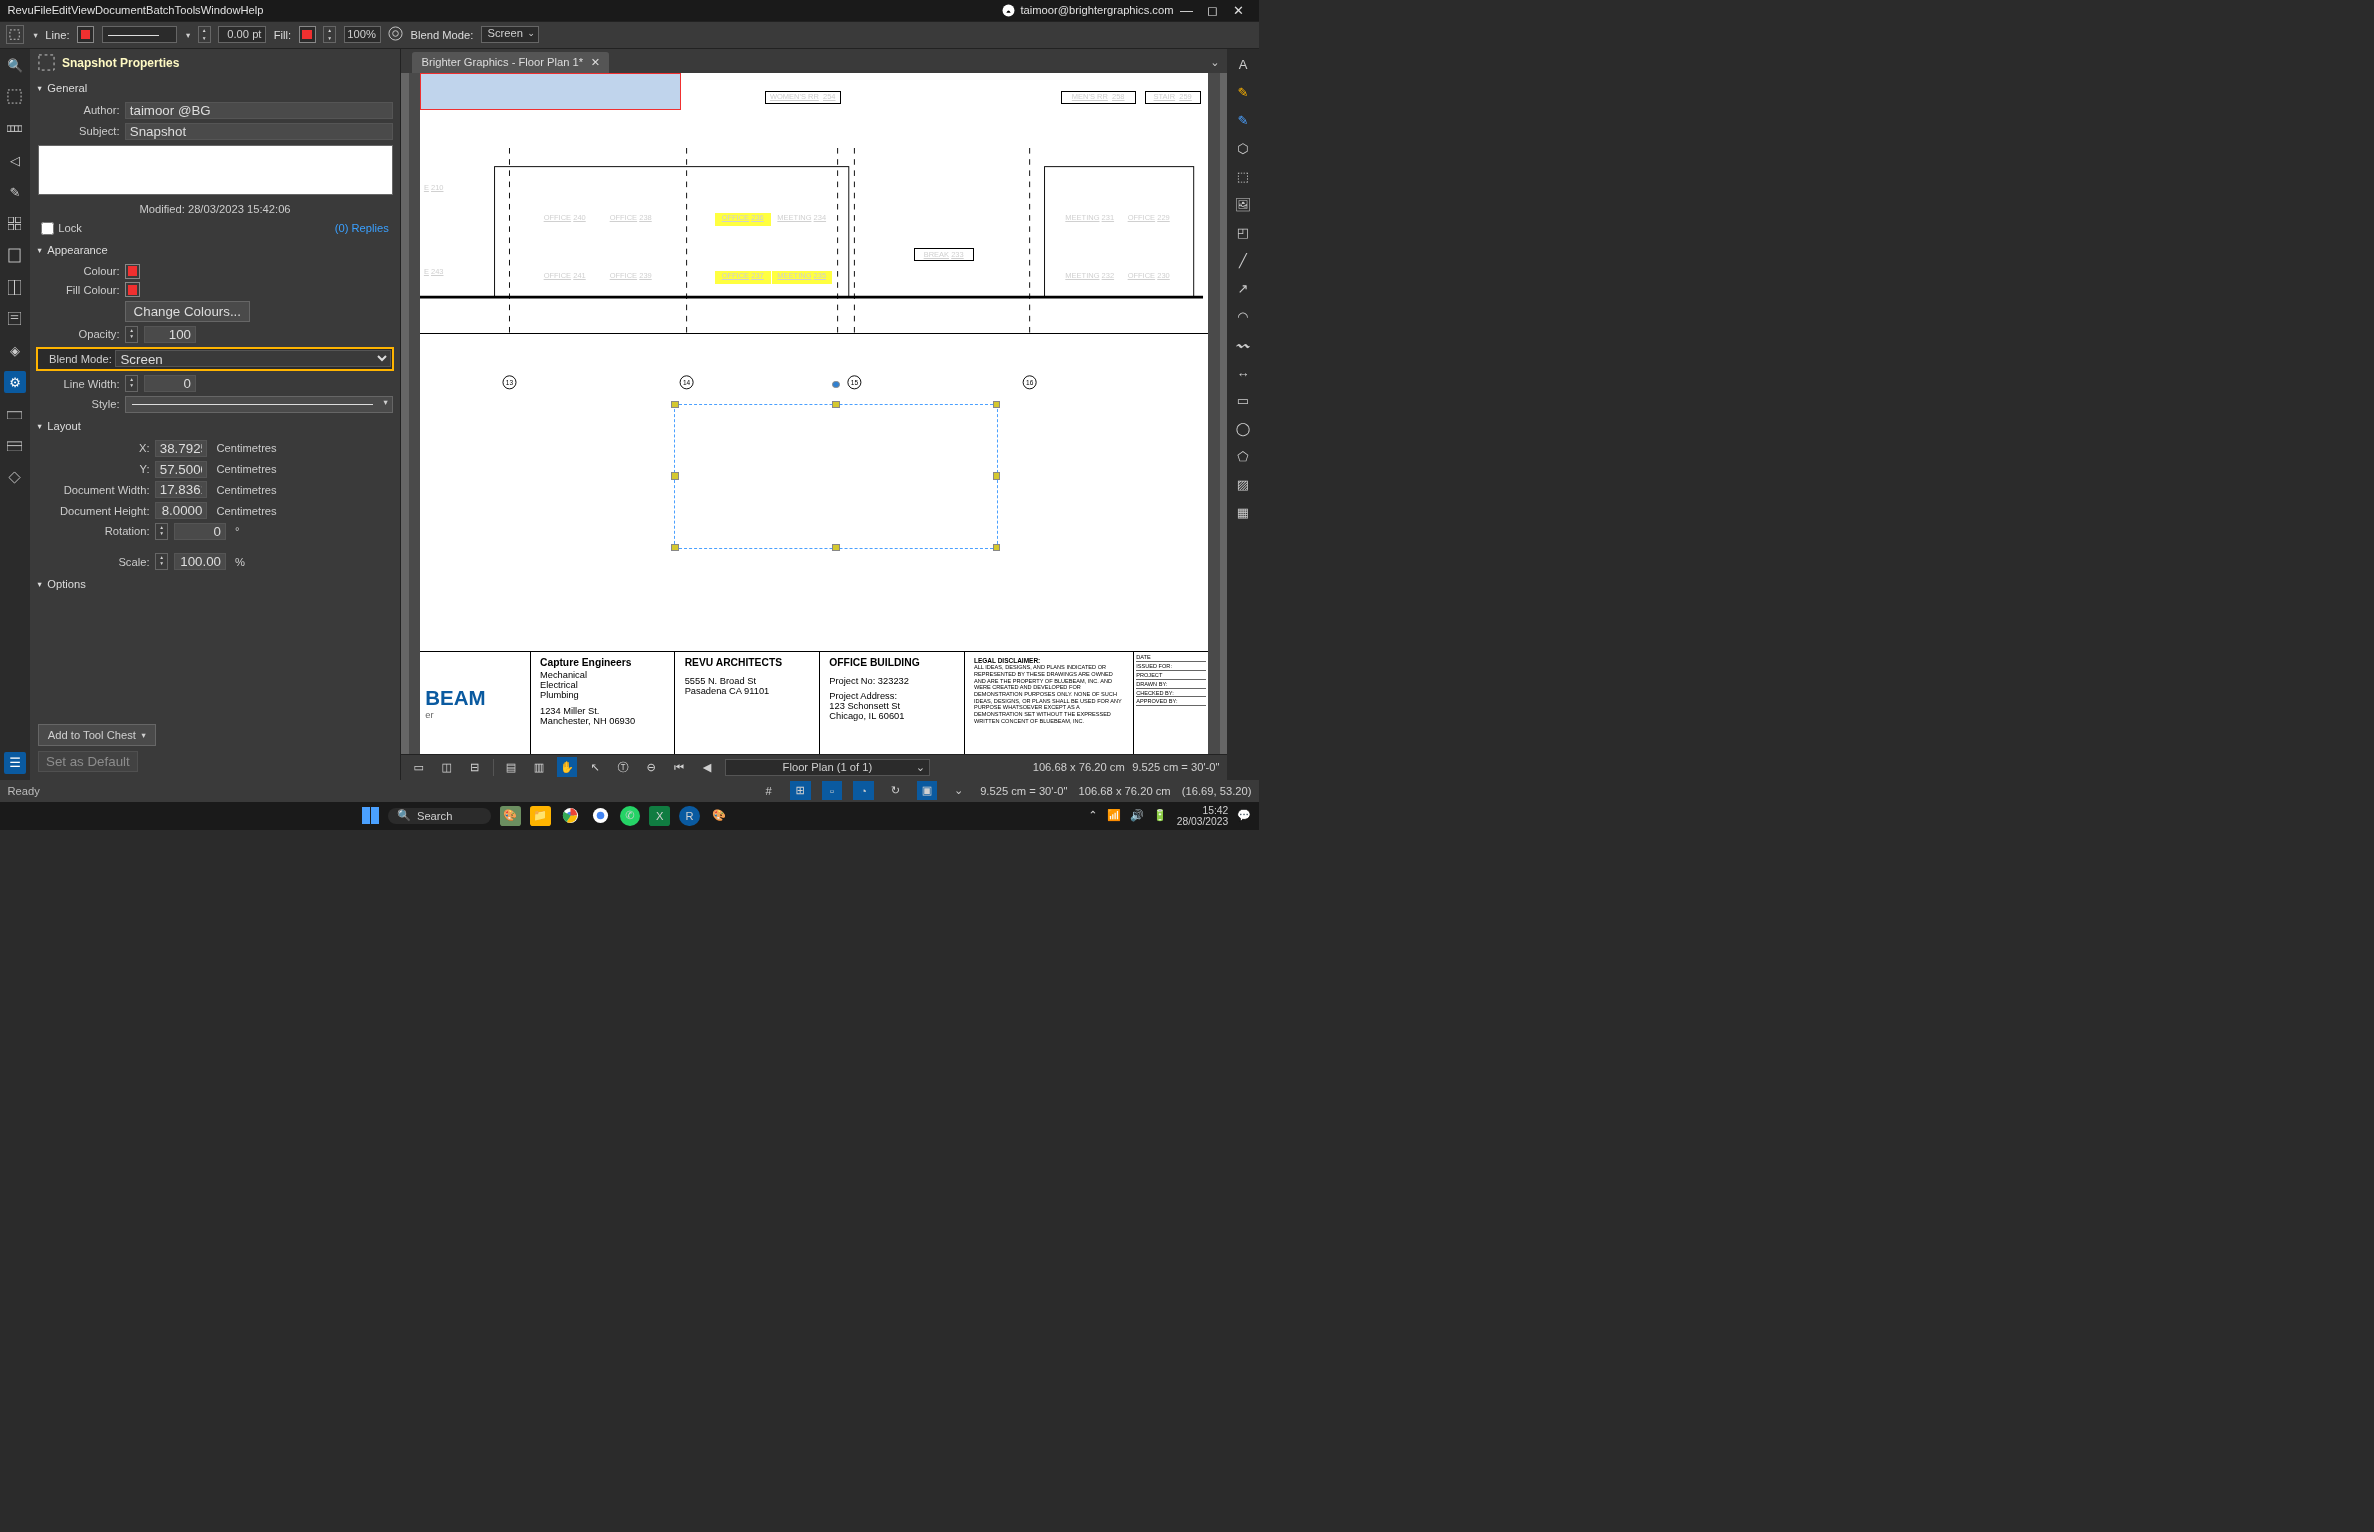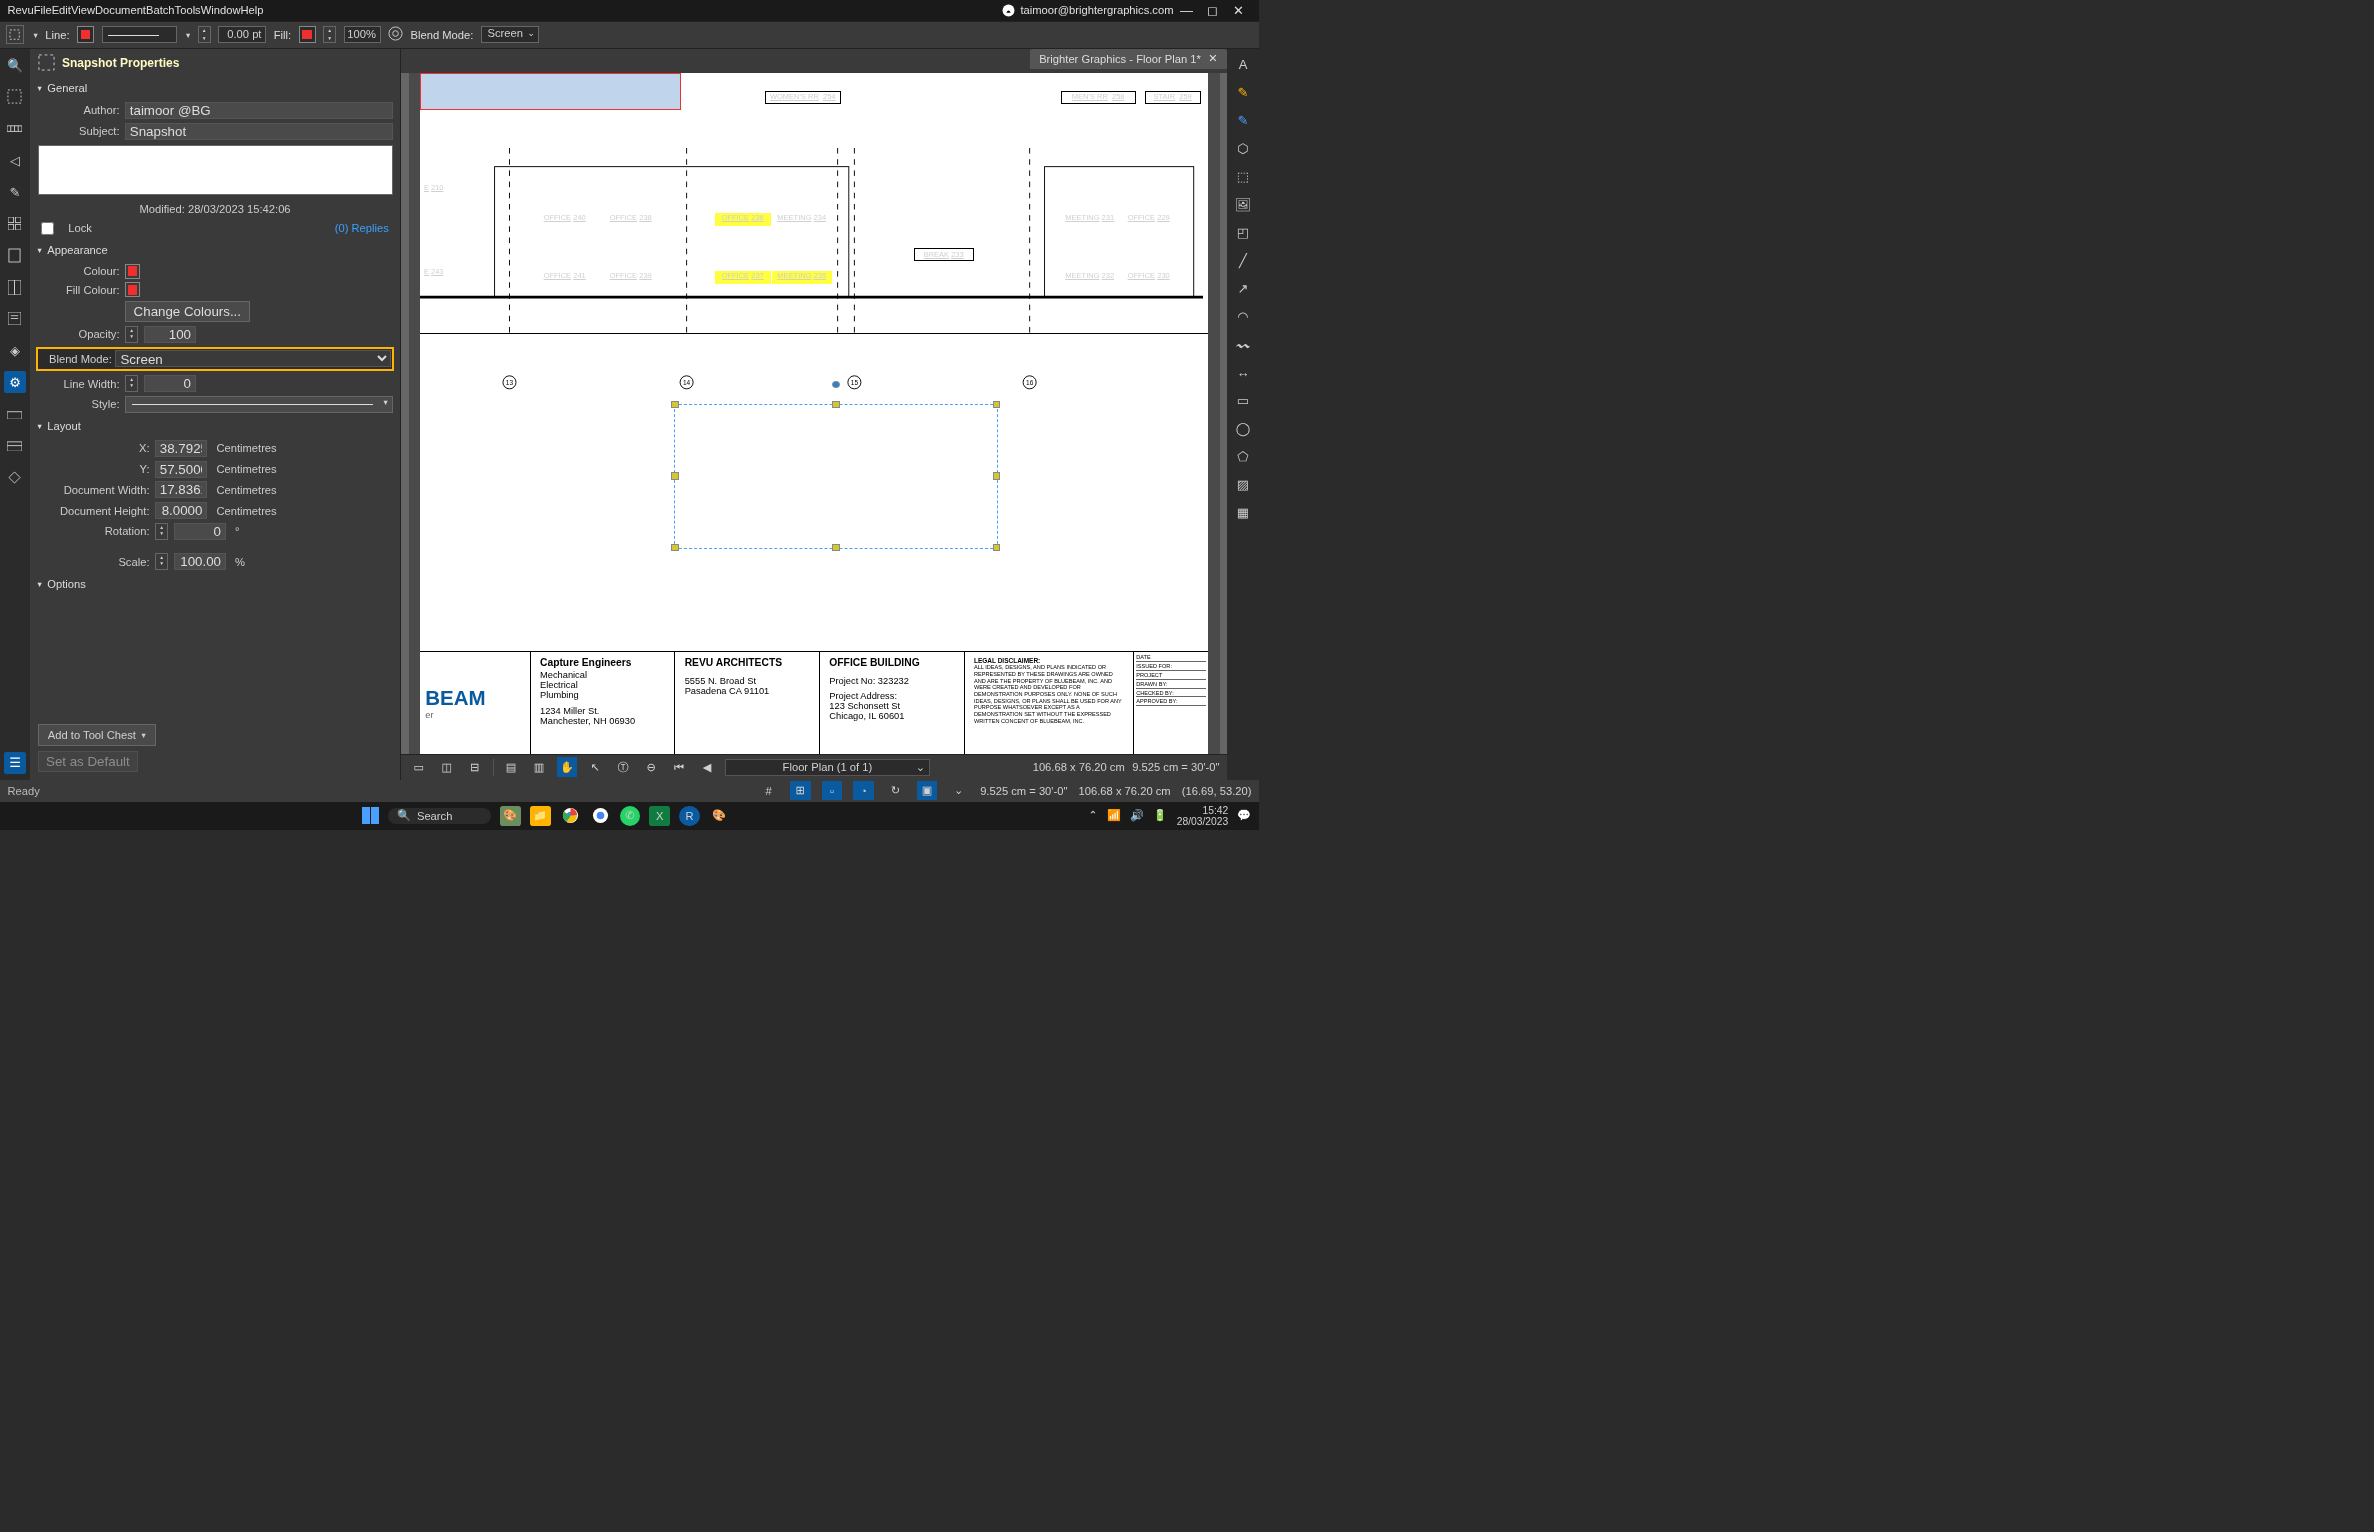--- a/index.html
+++ b/index.html
@@ -168,21 +168,21 @@
   display: inline-flex; align-items: center; justify-content: center;
 }
 .row .swatch2-inner { width: 9.3px; height: 9.3px; background: #f03030; }
 .notebox {
   margin: 3.7px 7.5px;
   height: 50px;
   background: #fff;
   border: 0.9px solid #666;
 }
 .modified { padding: 3.7px 11.2px; color: #ccc; text-align: center; }
-.lockrow { display: flex; align-items: center; padding: 3.7px 11.2px; gap: 14px; }
+.lockrow { display: flex; align-items: center; padding: 3.7px 11.2px; gap: 4px; }
 .replies { margin-left: auto; color: #3aa0ff; }
 .btn {
   background: #4a4a4a;
   border: 0.9px solid #666;
   color: #ddd;
   padding: 1.9px 7.5px;
   cursor: pointer;
 }
 .highlight-row {
   margin: 1.9px 5.6px;
@@ -219,21 +219,20 @@
   display: flex;
   flex-direction: column;
   background: #666;
 }
 .tab-strip {
   height: 24px;
   background: #3a3a3a;
   display: flex;
   align-items: flex-end;
   padding-left: 11.2px;
-  flex-direction: column;
 }
 .tab {
   background: #555;
   padding: 3.7px 9.3px;
   display: flex;
   align-items: center;
   gap: 7.5px;
   color: #ddd;
   border-radius: 2.8px 2.8px 0 0;
 }

